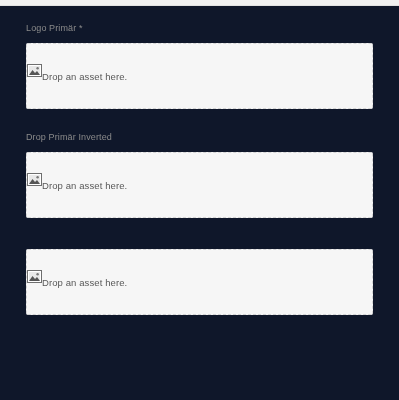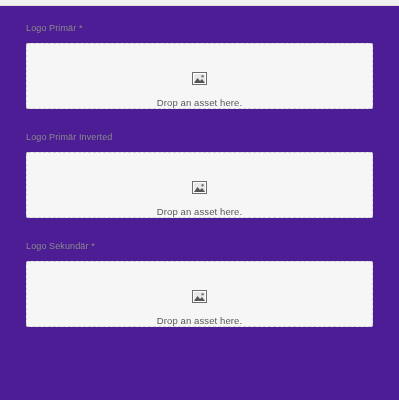--- a/index.html
+++ b/index.html
@@ -12,21 +12,21 @@
   body {
     background: #f4f4f4;
     font-family: "Liberation Sans", "DejaVu Sans", sans-serif;
     overflow: hidden;
     position: relative;
   }
 
   #app {
     width: 399px;
     height: 400px;
-    background: #4c1d95;
+    background: #0f172a;
     position: relative;
     overflow: hidden;
   }
 
   .top-band {
     height: 5px;
     background: #f1f1f1;
     width: 100%;
   }
 
@@ -51,23 +51,22 @@
     line-height: 12px;
     font-weight: 400;
   }
 
   .dropzone {
     border: 1px dashed #d4d4d4;
     border-radius: 2px;
     background: #f6f6f6;
     height: 66px;
     display: flex;
-    flex-direction: column;
     align-items: center;
-    justify-content: flex-end;
+    justify-content: flex-start;
     margin-top: 9px;
   }
 
   .dz-icon {
     width: 15px;
     height: 13px;
     display: block;
     margin-bottom: 13px;
   }
 
@@ -105,38 +104,37 @@
             <circle cx="10.6" cy="4.2" r="1.2" fill="#777777"></circle>
           </svg>
         </span>
         <span class="dz-text">Drop an asset here.</span>
       </div>
     </div>
 
     <div class="gap-2"></div>
 
     <div class="field-group">
-      <div class="field-label">Logo Primär Inverted</div>
+      <div class="field-label">Drop Primär Inverted</div>
       <div class="dropzone">
         <span class="dz-icon">
           <svg width="15" height="13" viewBox="0 0 15 13" xmlns="http://www.w3.org/2000/svg">
             <rect x="0.5" y="0.5" width="14" height="12" fill="#ffffff" stroke="#6e6e6e" stroke-width="1"></rect>
             <rect x="2" y="2" width="11" height="9" fill="#e8e8e8"></rect>
             <polygon points="2,11 5.5,6 8,9 10,7 13,11" fill="#555555"></polygon>
             <circle cx="10.6" cy="4.2" r="1.2" fill="#777777"></circle>
           </svg>
         </span>
         <span class="dz-text">Drop an asset here.</span>
       </div>
     </div>
 
     <div class="gap-2"></div>
 
     <div class="field-group">
-      <div class="field-label">Logo Sekundär *</div>
       <div class="dropzone">
         <span class="dz-icon">
           <svg width="15" height="13" viewBox="0 0 15 13" xmlns="http://www.w3.org/2000/svg">
             <rect x="0.5" y="0.5" width="14" height="12" fill="#ffffff" stroke="#6e6e6e" stroke-width="1"></rect>
             <rect x="2" y="2" width="11" height="9" fill="#e8e8e8"></rect>
             <polygon points="2,11 5.5,6 8,9 10,7 13,11" fill="#555555"></polygon>
             <circle cx="10.6" cy="4.2" r="1.2" fill="#777777"></circle>
           </svg>
         </span>
         <span class="dz-text">Drop an asset here.</span>

